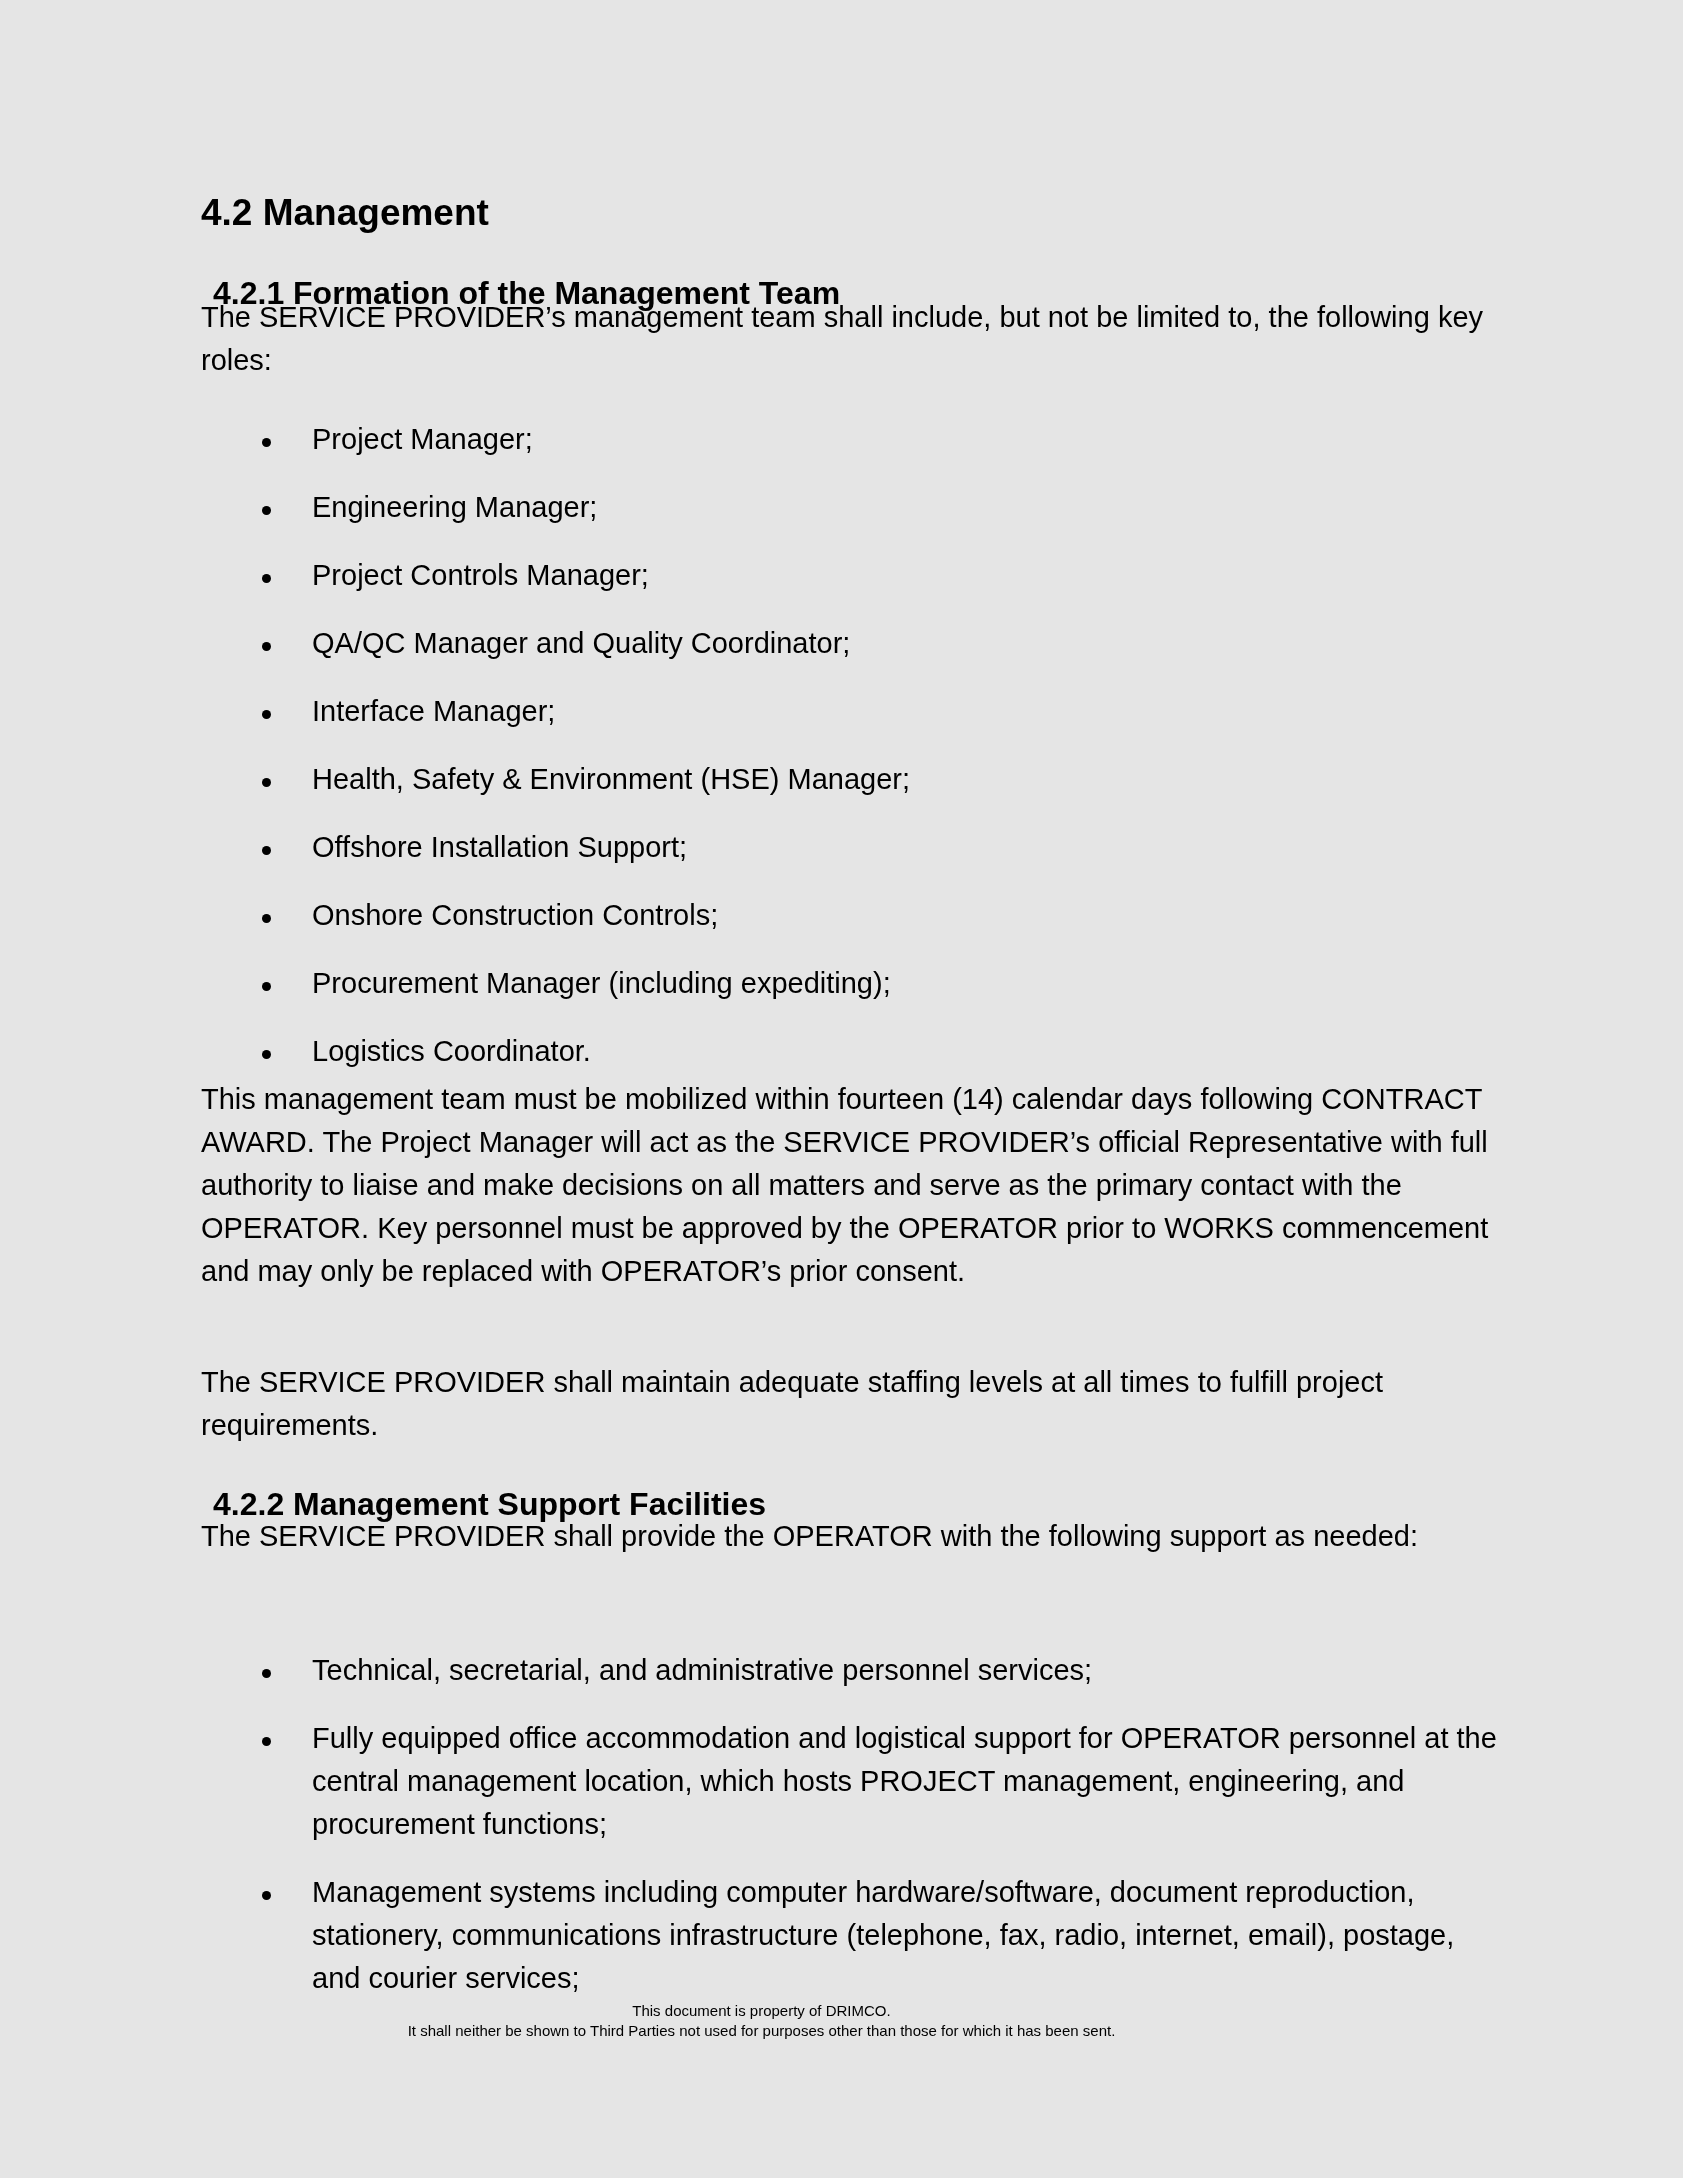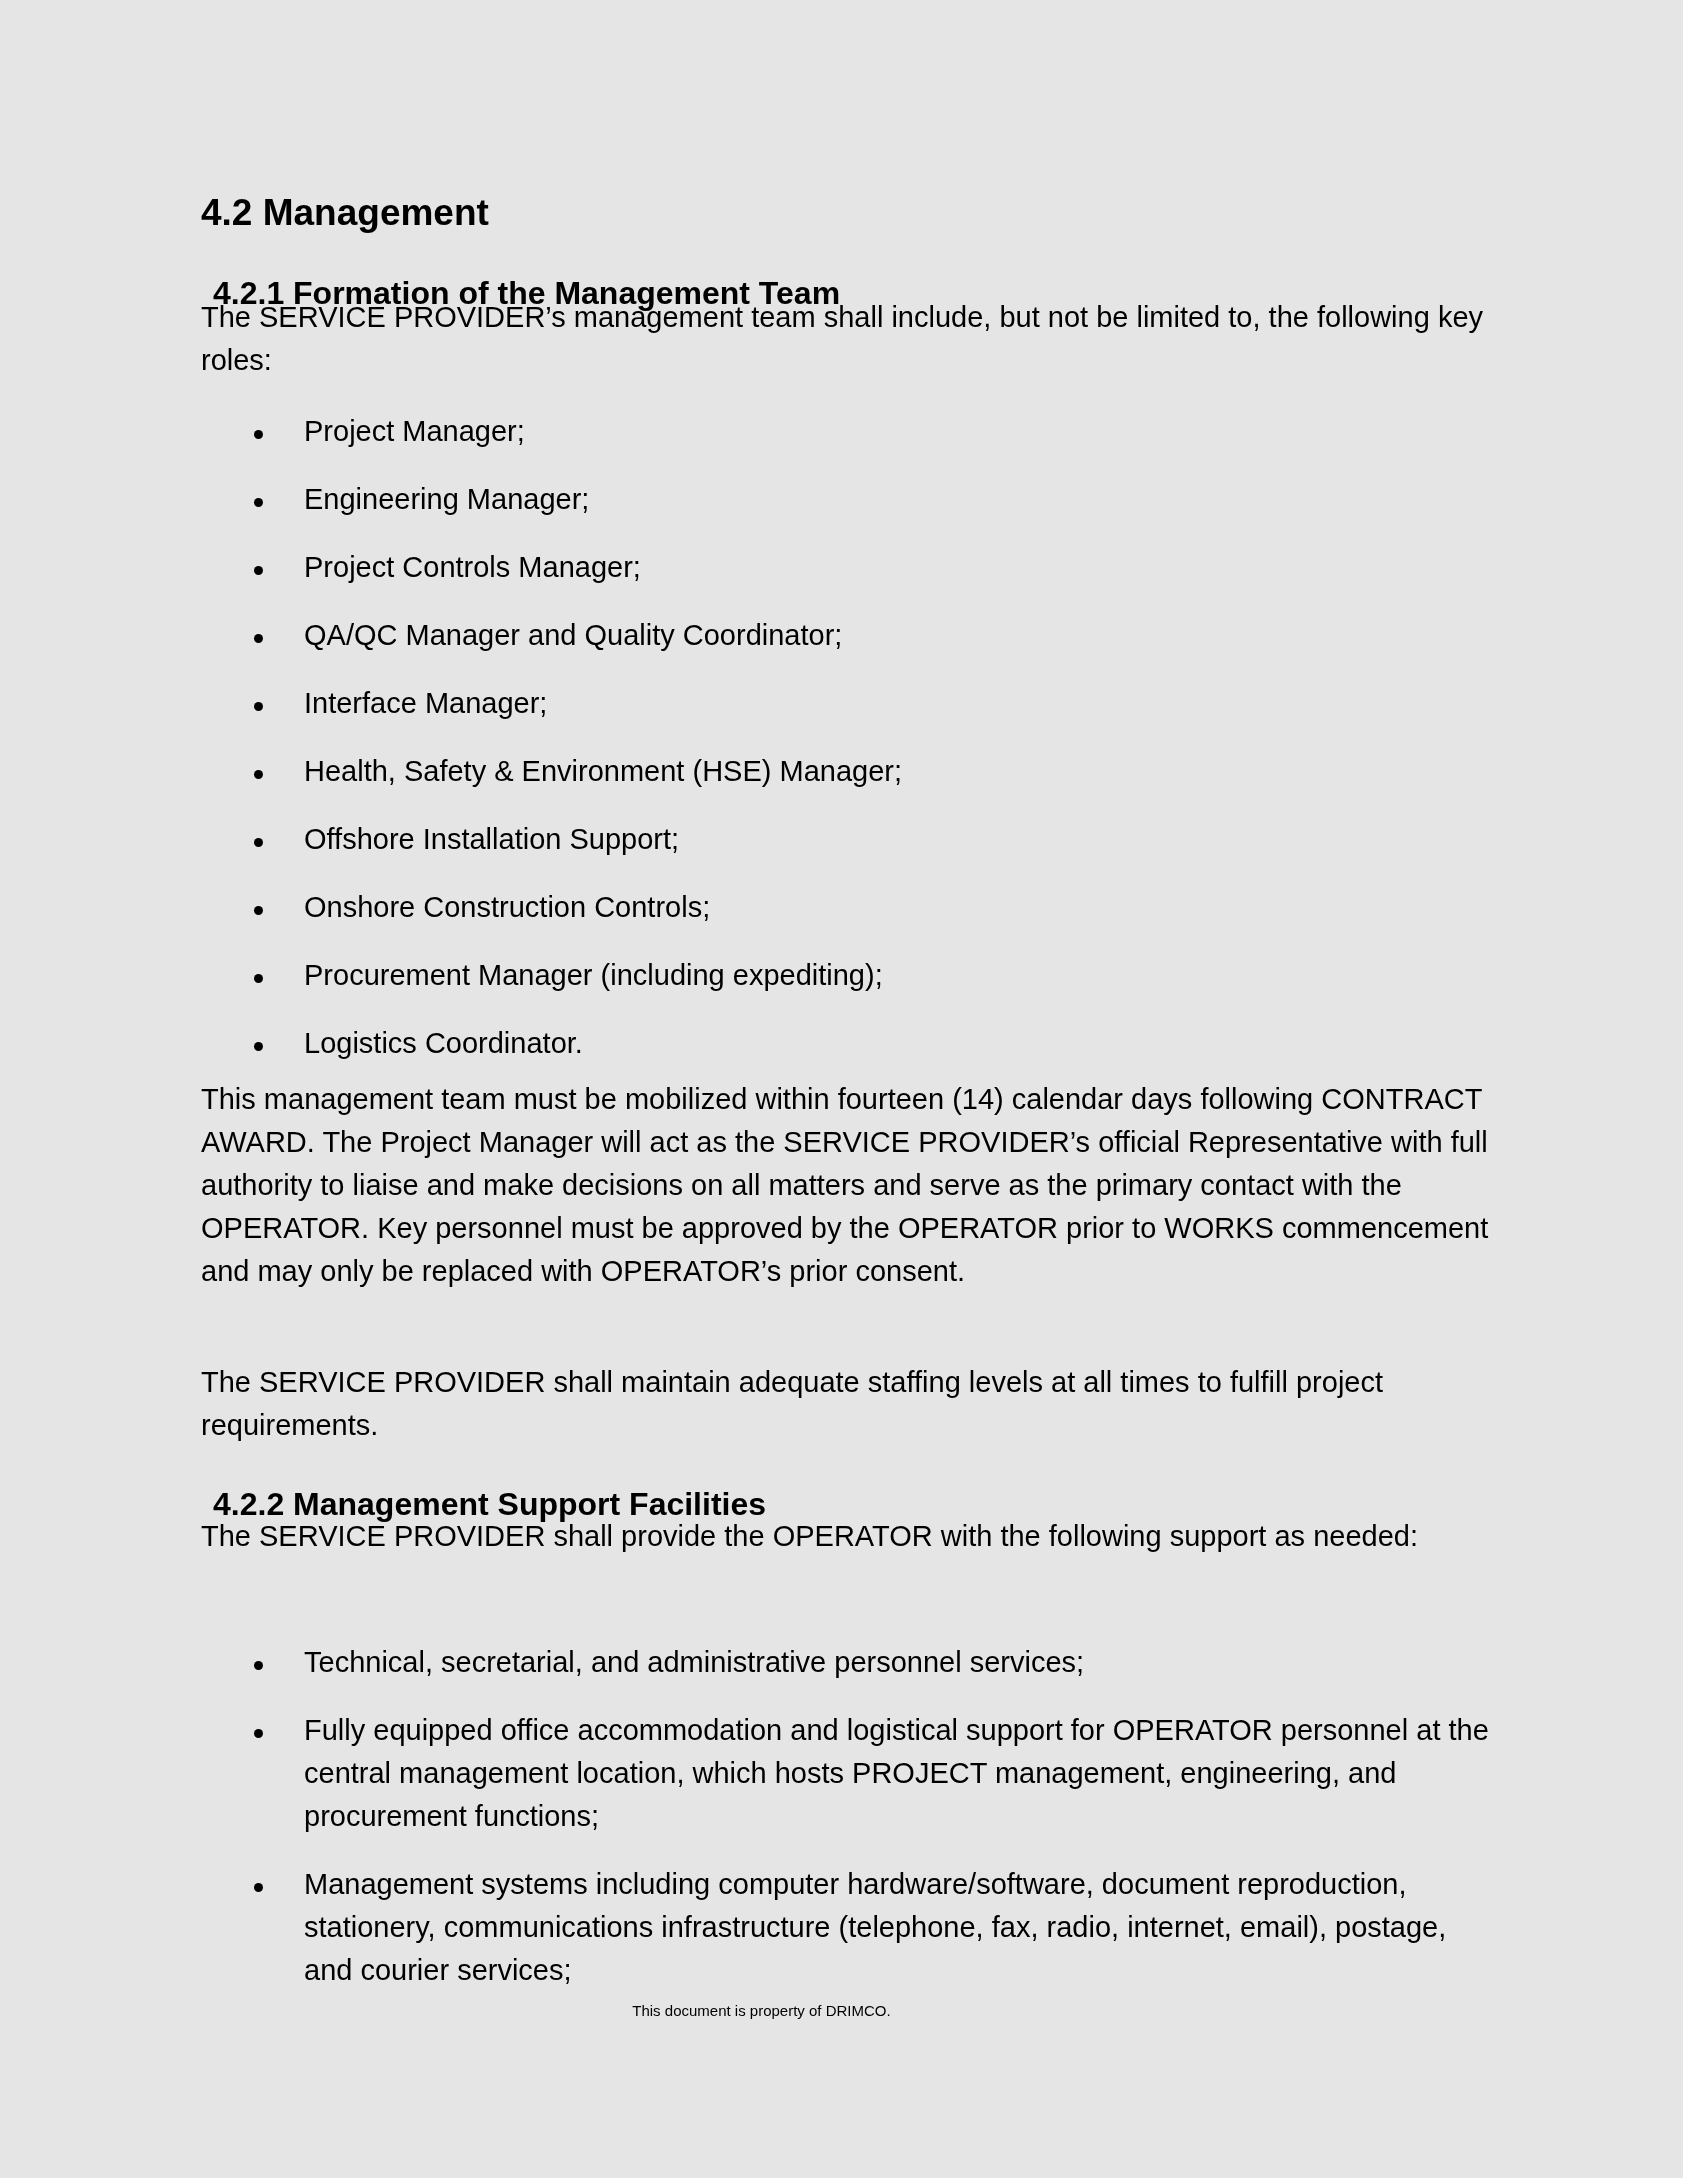--- a/index.html
+++ b/index.html
@@ -33,21 +33,21 @@
     font-size: 32px;
     line-height: 44px;
     font-weight: bold;
     margin: 12px;
   }
   p.para {
     margin: 0;
   }
   ul.bullets {
     list-style: none;
-    margin: 4px;
+    margin: 12px;
     padding: 0;
   }
   ul.bullets li {
     position: relative;
     padding-left: 99px;
     margin: 0 0 25px 0;
   }
   ul.bullets li::before {
     content: "";
     position: absolute;
@@ -111,16 +111,17 @@
   <p id="p-422-intro" class="block para">The SERVICE PROVIDER shall provide the OPERATOR with the following support as needed:</p>
 
   <ul id="list-facilities" class="block bullets">
     <li>Technical, secretarial, and administrative personnel services;</li>
     <li>Fully equipped office accommodation and logistical support for OPERATOR personnel at the central management location, which hosts PROJECT management, engineering, and procurement functions;</li>
     <li>Management systems including computer hardware/software, document reproduction, stationery, communications infrastructure (telephone, fax, radio, internet, email), postage, and courier services;</li>
   </ul>
 
   <div class="footer">
     <div>This document is property of DRIMCO.</div>
+    <div>It shall neither be shown to Third Parties not used for purposes other than those for which it has been sent.</div>
   </div>
 
 </div>
 
 
 </body></html>

